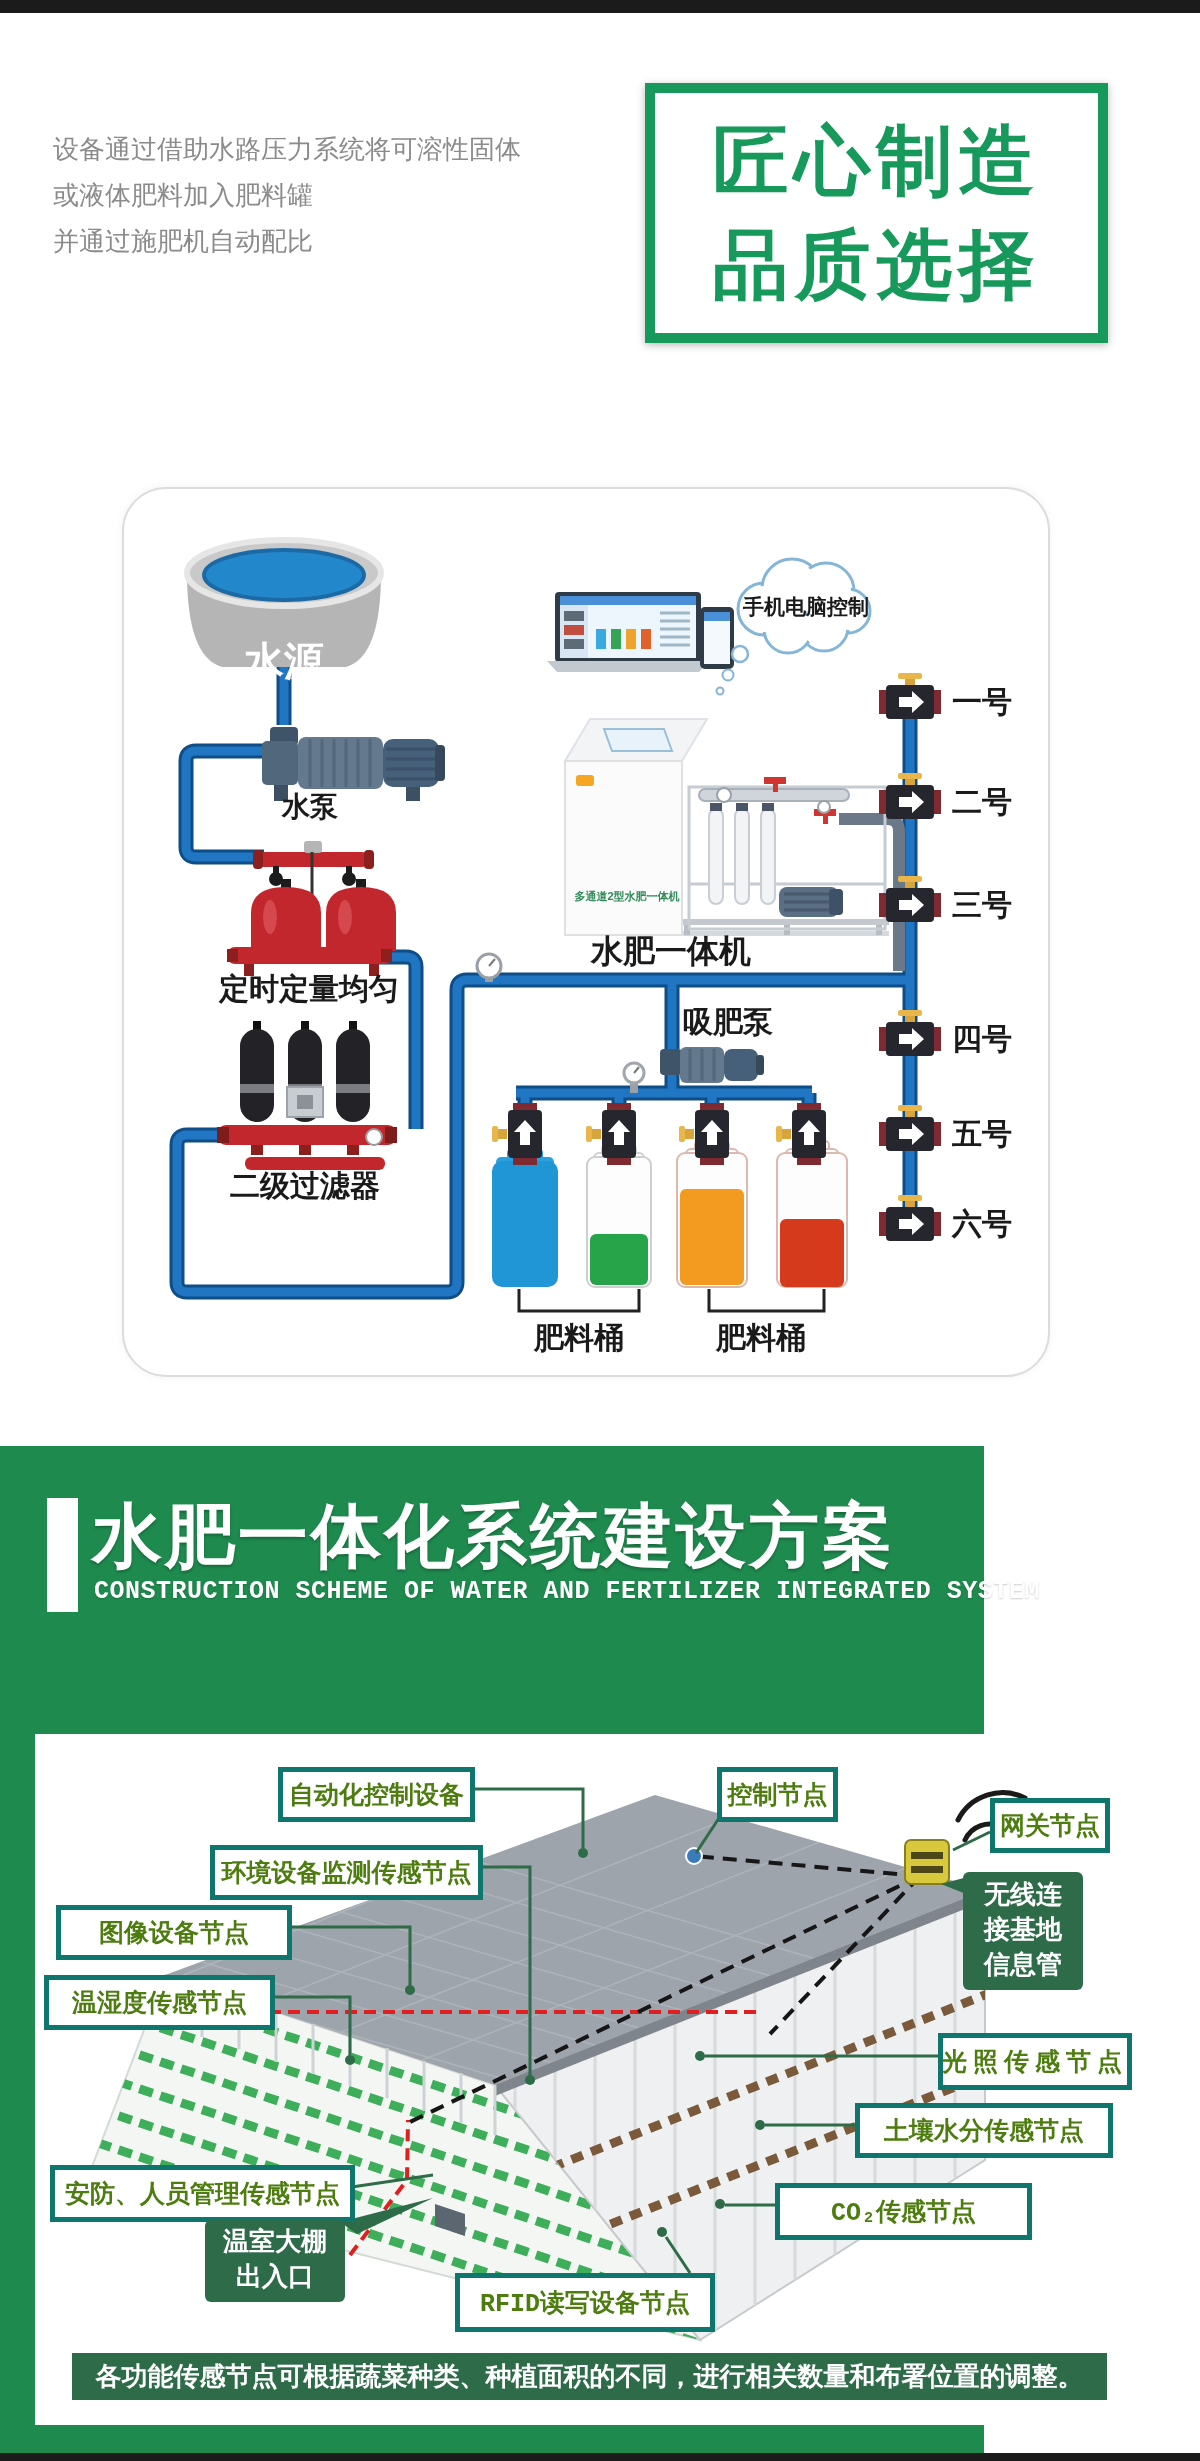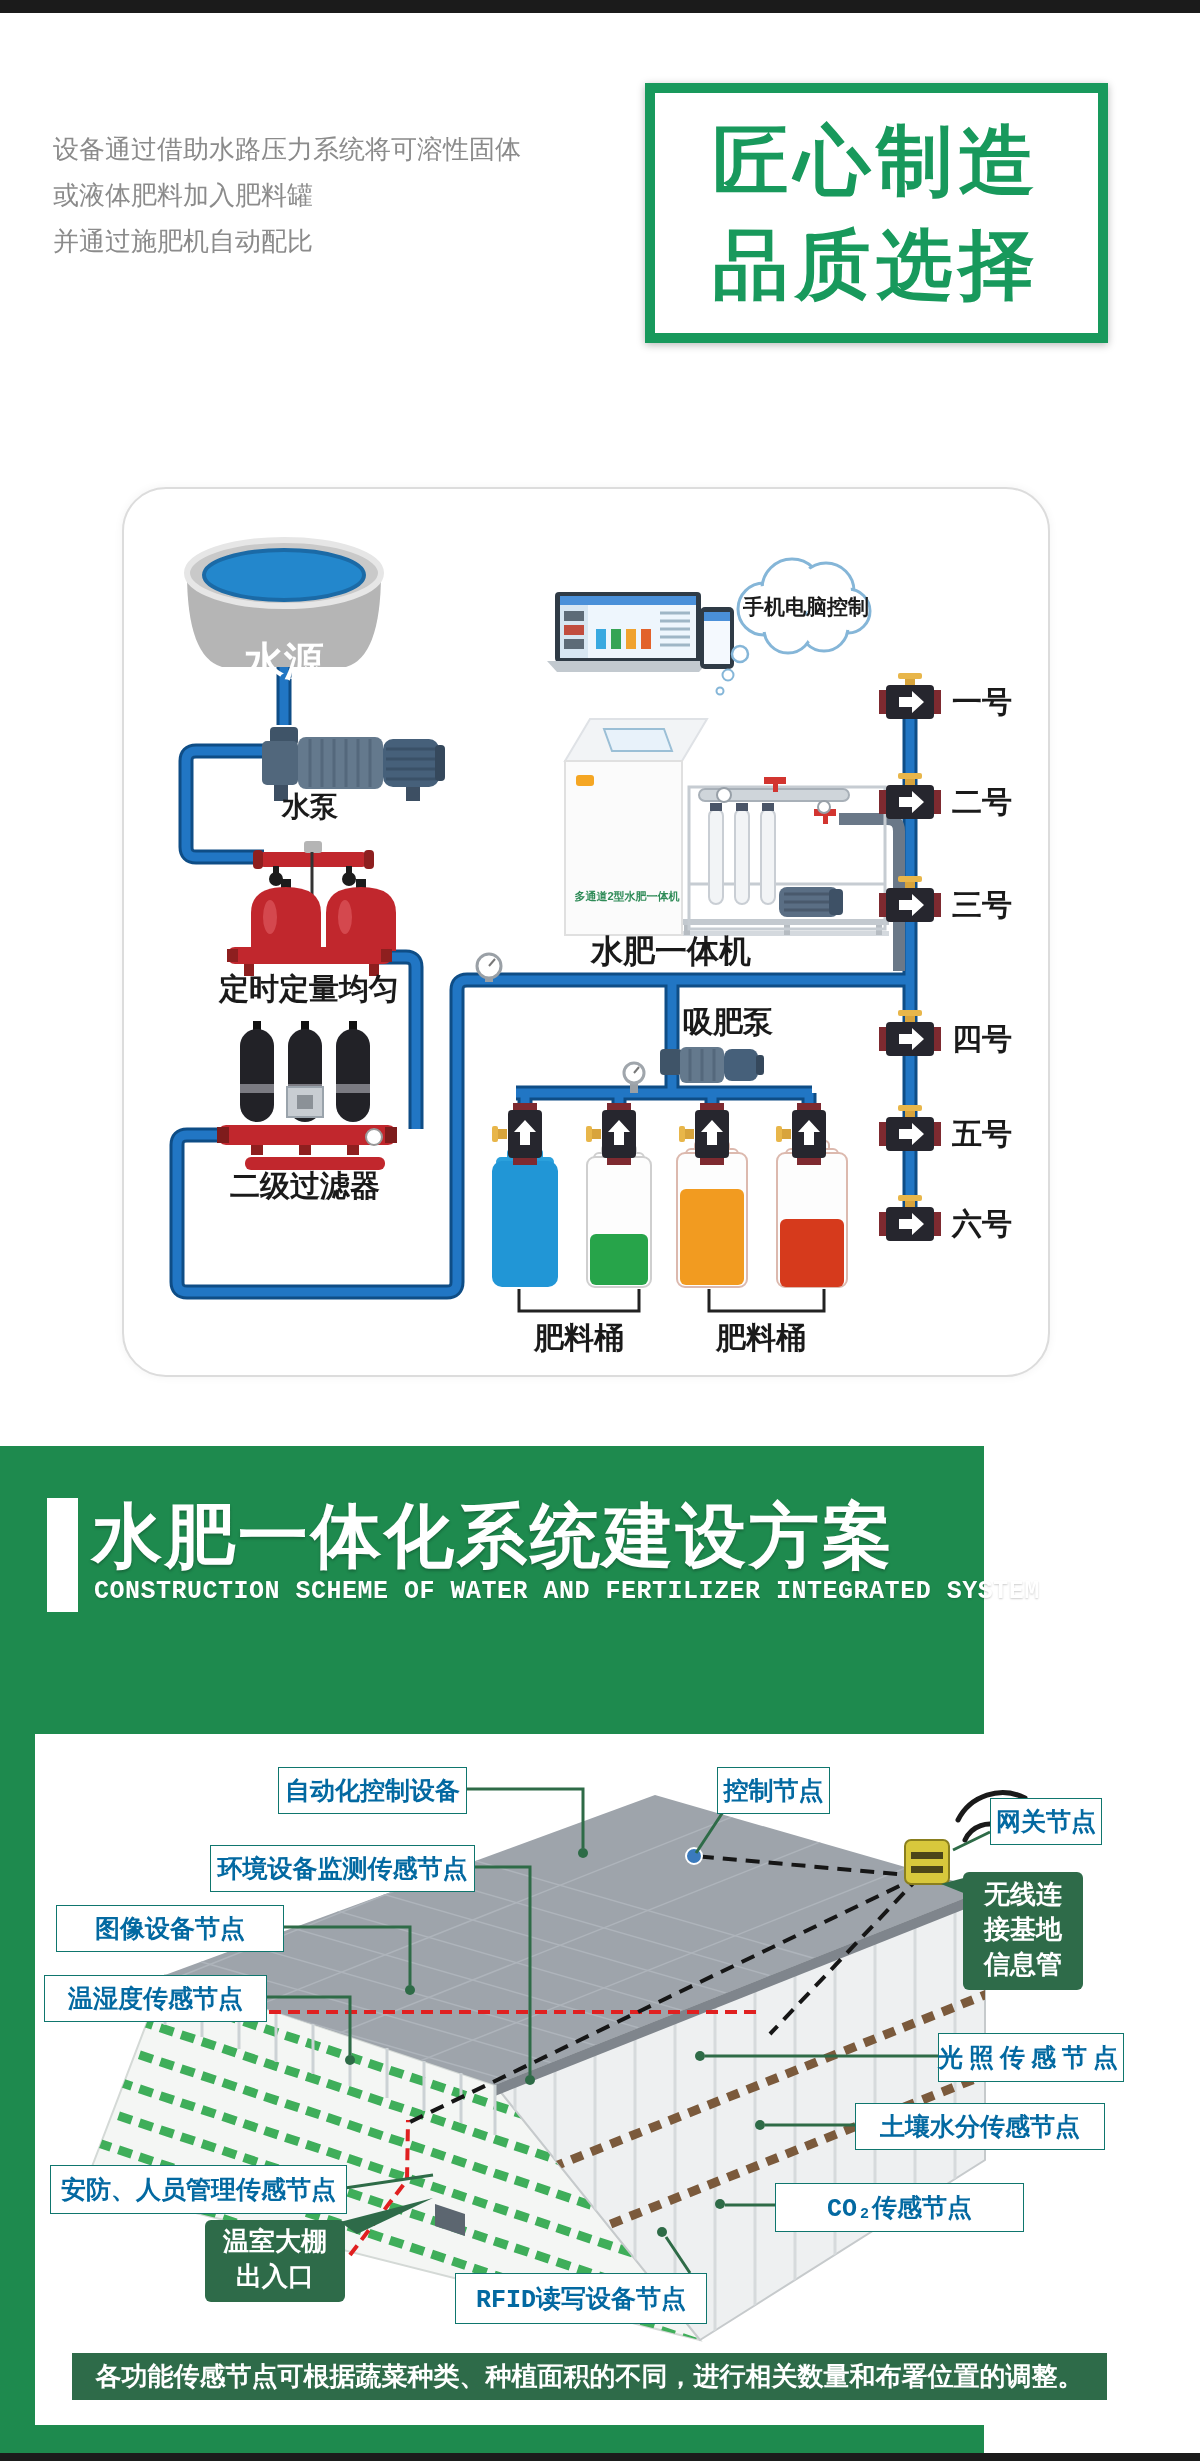--- a/index.html
+++ b/index.html
@@ -24,22 +24,22 @@
   .dlabel.small{font-size:21px;}
   .dlabel.tiny{font-size:11px;color:#2e8b57;font-weight:bold;}
   
   .solution{left:0;top:1446px;width:984px;height:1007px;background:#1e8a4e;font-family:Liberation Mono, monospace;}
   .sol-bar{left:47px;top:52px;width:31px;height:114px;background:#fff;}
   .sol-title{left:92px;top:44px;color:#fff;font-size:70px;font-weight:800;letter-spacing:3px;
     text-shadow:0 2px 3px rgba(0,0,0,.25);white-space:nowrap;}
   .sol-sub{left:94px;top:131px;color:#fff;font-size:25px;font-weight:600;letter-spacing:.5px;
     text-shadow:0 1px 2px rgba(0,0,0,.2);white-space:nowrap;}
   .gh-card{left:35px;top:288px;width:1132px;height:691px;background:#fff;}
-  .nbox{position:absolute;background:#fff;border:1px solid #0f766e;display:flex;align-items:center;
-    justify-content:center;font-weight:bold;font-size:25px;color:#0369a1;white-space:nowrap;}
+  .nbox{position:absolute;background:#fff;border:5px solid #0f766e;display:flex;align-items:center;
+    justify-content:center;font-weight:bold;font-size:25px;color:#4d7c0f;white-space:nowrap;}
   .nbox.spread{letter-spacing:6px;}
   .gbox{position:absolute;background:#2e6b49;color:#fff;border-radius:6px;display:flex;
     flex-direction:column;align-items:center;justify-content:center;font-weight:bold;
     font-size:26px;line-height:35px;}
   .note-bar{position:absolute;left:37px;top:619px;width:1035px;height:47px;background:#2e6b49;
     display:flex;align-items:center;justify-content:center;color:#fff;font-weight:bold;
     font-size:26px;white-space:nowrap;}
 </style>
 </head>
 <body>

